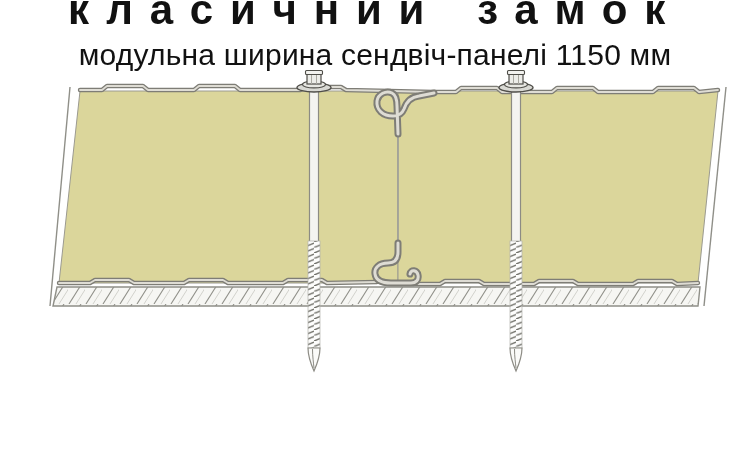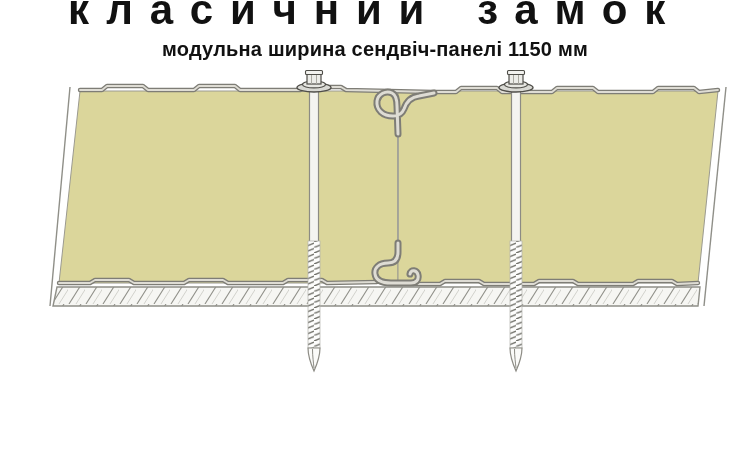--- a/index.html
+++ b/index.html
@@ -10,21 +10,21 @@
   .stage{position:relative;width:750px;height:397px;}
   .title{
     position:absolute;top:-14px;left:0;right:0;margin:0;
     text-align:center;color:var(--c-text,#111);
     font-size:42px;font-weight:700;letter-spacing:0.40em;word-spacing:0.18em;
     white-space:nowrap;
   }
   .subtitle{
     position:absolute;top:38px;left:0;right:0;margin:0;
     text-align:center;color:var(--c-text,#111);
-    font-size:20px;font-weight:700;letter-spacing:0.2px;
+    font-size:30px;font-weight:400;letter-spacing:0.2px;
     white-space:nowrap;
   }
   svg{position:absolute;top:0;left:0;}
   .core{fill:var(--c-panel-core,#dbd69b);stroke:#9b9a90;stroke-width:1;}
   .edgeline{stroke:var(--c-hatch,#8f8f88);stroke-width:1.4;fill:none;}
   .sheet-dark{stroke:var(--c-sheet-metal,#7e7d76);stroke-width:4.4;fill:none;stroke-linejoin:round;stroke-linecap:round;}
   .sheet-light{stroke:var(--c-sheet-highlight,#dedcd4);stroke-width:1.8;fill:none;stroke-linejoin:round;stroke-linecap:round;}
   .lock-dark{stroke:var(--c-sheet-metal,#7e7d76);stroke-width:7;fill:none;stroke-linejoin:round;stroke-linecap:round;}
   .lock-light{stroke:var(--c-sheet-highlight,#dedcd4);stroke-width:3;fill:none;stroke-linejoin:round;stroke-linecap:round;}
   .jointline{stroke:#a3a29a;stroke-width:1.6;}

